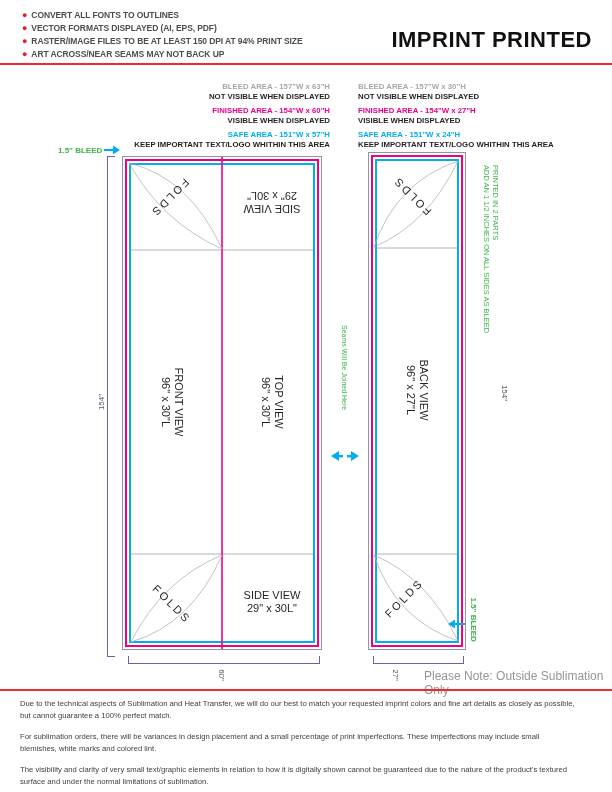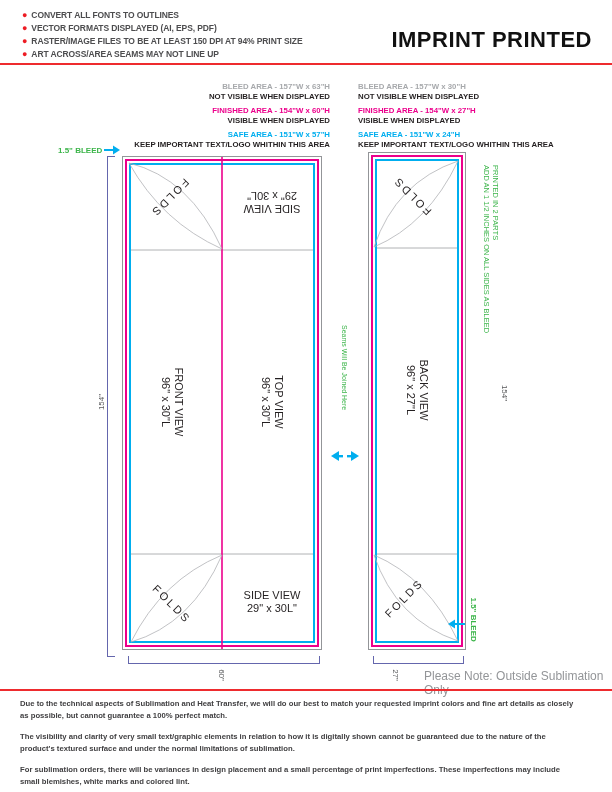--- a/index.html
+++ b/index.html
@@ -25,21 +25,21 @@
   .dtext{position:absolute;display:flex;flex-direction:column;align-items:center;justify-content:center;
          text-align:center;font-size:11px;line-height:13px;color:#231f20;}
   .folds{font-size:11px;letter-spacing:2.5px;}
   .bracket-v{border-left:1px solid #6466ad;border-top:1px solid #6466ad;border-bottom:1px solid #6466ad;}
   .bracket-h{border-left:1px solid #6466ad;border-right:1px solid #6466ad;border-bottom:1px solid #6466ad;}
   .dim{font-size:8px;color:#58595b;display:flex;align-items:center;justify-content:center;}
   .note-rot{display:flex;flex-direction:column;justify-content:center;font-size:7.5px;line-height:9px;font-weight:700;}
   .pleasenote{font-size:12px;color:#939598;}
   
   .footer{left:20px;top:698px;width:574px;font-size:7.7px;line-height:11.5px;color:#414042;}
-  .footer p{margin:0 16px 10px 0;font-weight:bold;}
+  .footer p{margin:0 16px 10px 0;}
   svg{display:block;}
 </style>
 </head>
 <body>
 
 <div id="page">
 
   <div class="abs bullets">
     <div class="bullet-row">
         <span class="dot">●</span>
@@ -48,21 +48,21 @@
     <div class="bullet-row">
         <span class="dot">●</span>
         <span>VECTOR FORMATS DISPLAYED (AI, EPS, PDF)</span>
       </div>
     <div class="bullet-row">
         <span class="dot">●</span>
         <span>RASTER/IMAGE FILES TO BE AT LEAST 150 DPI AT 94% PRINT SIZE</span>
       </div>
     <div class="bullet-row">
         <span class="dot">●</span>
-        <span>ART ACROSS/AREA SEAMS MAY NOT LINE UP</span>
+        <span>ART ACROSS/NEAR SEAMS MAY NOT BACK UP</span>
       </div>
   </div>
 
   <div class="abs title">IMPRINT PRINTED</div>
   <div class="abs redline" style="top:63px;"></div>
 
   <div class="abs lblgrp" style="left:105px;top:82px;width:225px;text-align:right;">
     <div class="pair">
       <div class="c-gray">BLEED AREA - 157"W x 63"H</div>
       <div>NOT VISIBLE WHEN DISPLAYED</div>
@@ -182,17 +182,17 @@
 
   <div class="abs bracket-h" style="left:373px;top:656px;width:89px;height:7px;"></div>
   <div class="abs dim" style="left:386px;top:668px;width:20px;height:14px;transform:rotate(90deg);">27"</div>
 
   <div class="abs pleasenote" style="left:424px;top:669px;">Please Note: Outside Sublimation Only</div>
 
   <div class="abs redline" style="top:689px;"></div>
 
   <div class="abs footer">
     <p>Due to the technical aspects of Sublimation and Heat Transfer, we will do our best to match your requested imprint colors and fine art details as closely as possible, but cannot guarantee a 100% perfect match.</p>
+    <p>For sublimation orders, there will be variances in design placement and a small percentage of print imperfections. These imperfections may include small blemishes, white marks and colored lint.</p>
     <p>The visibility and clarity of very small text/graphic elements in relation to how it is digitally shown cannot be guaranteed due to the nature of the product's textured surface and under the normal limitations of sublimation.</p>
-    <p>For sublimation orders, there will be variances in design placement and a small percentage of print imperfections. These imperfections may include small blemishes, white marks and colored lint.</p>
   </div>
 
 </div>
 
 </body></html>

